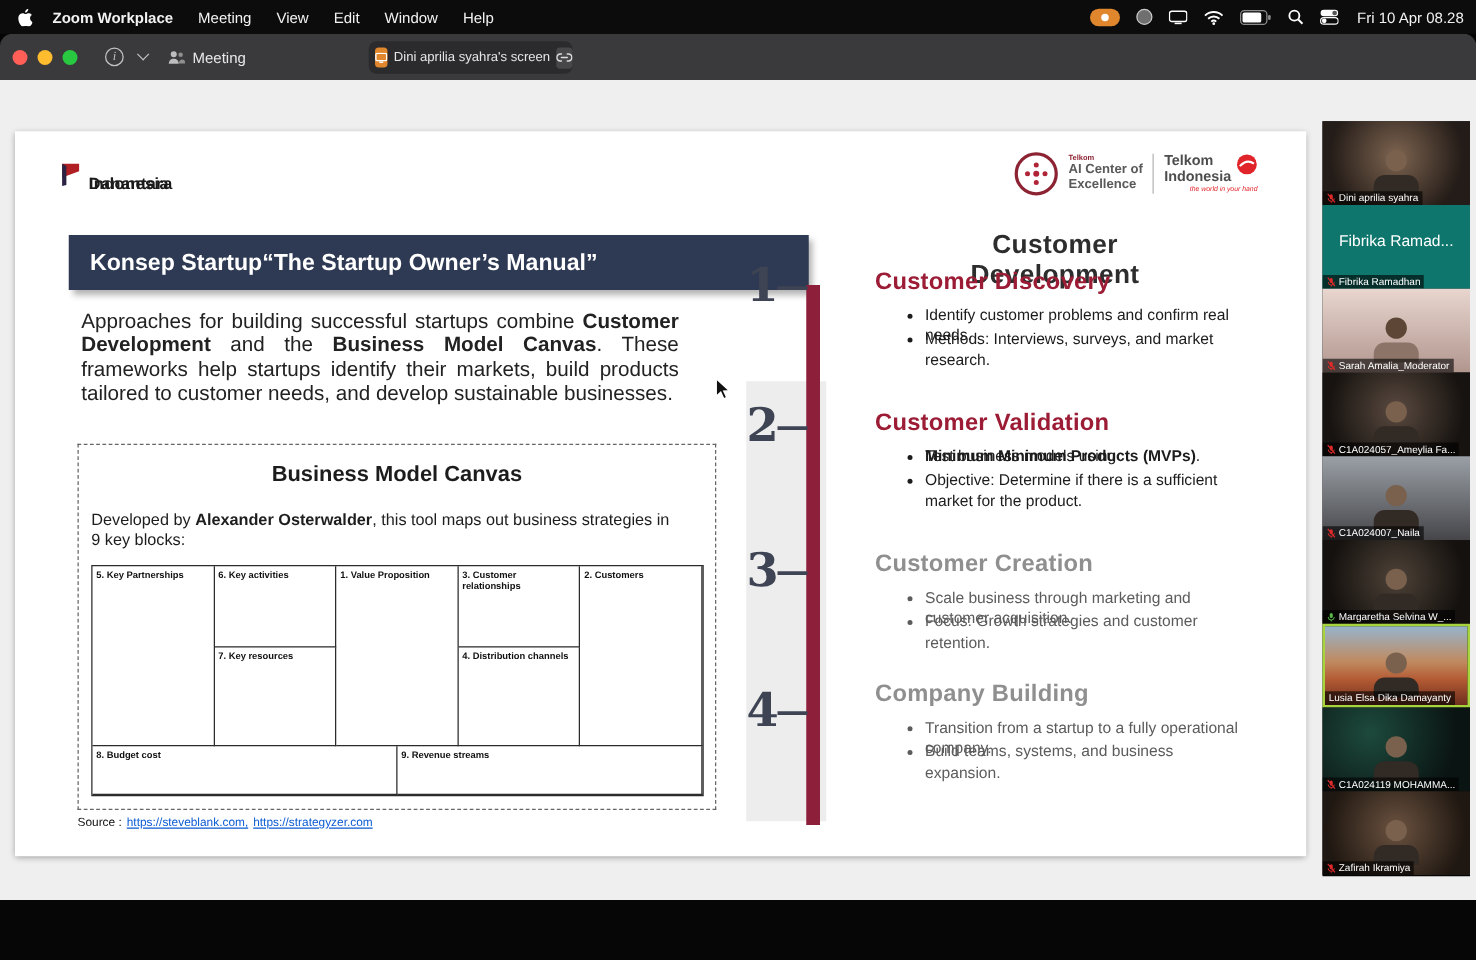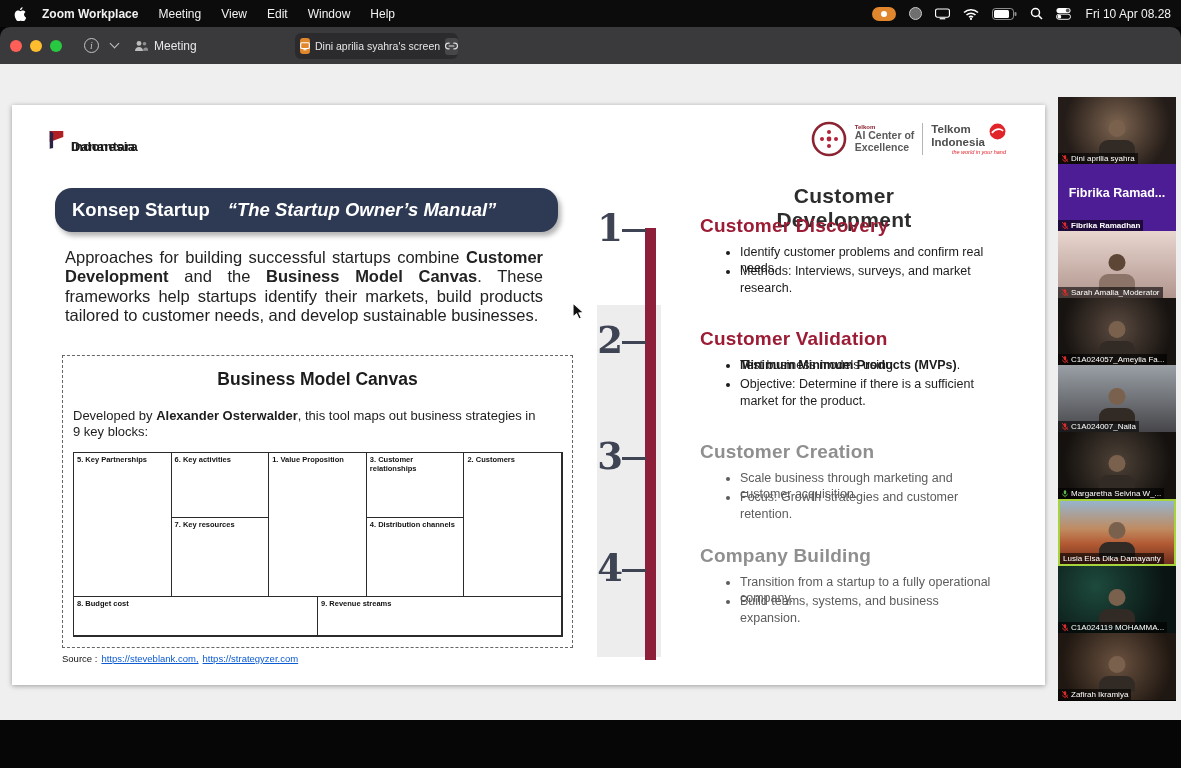--- a/index.html
+++ b/index.html
@@ -56,25 +56,25 @@
   .brand-right * { position:static; }
   .coe-text { display:flex; flex-direction:column; }
   .coe-telkom { font-size:6px; color:#8c2332; font-weight:bold; }
   .coe-name { font-size:10.5px; color:#5a5a5a; font-weight:bold; line-height:1.1; }
   .vdiv { width:1px; height:32px; background:#b5b5b5; }
   .telkom-lockup { display:flex; flex-direction:column; align-items:flex-end; }
   .telkom-row { display:flex; gap:4px; align-items:flex-start; }
   .telkom-text { display:flex; flex-direction:column; font-weight:bold; font-size:11.5px; color:#4d4d4d; line-height:1.05; }
   .tagline { font-size:5.5px; color:#e1232a; font-style:italic; margin-top:1px; }
 
-  .banner { left:43px; top:83px; width:503px; height:44px; background:#2e3a54; color:#fff;
+  .banner { left:43px; top:83px; width:592px; height:44px; background:#2e3a54; color:#fff;
             display:flex; align-items:center; padding-left:17px; font-size:18.5px; font-weight:bold;
-            box-shadow:3px 4px 5px rgba(0,0,0,.3);border-radius:17px; }
+            box-shadow:3px 4px 5px rgba(0,0,0,.3); }
   .banner span { position:static; }
-  .banner .it { font-style:italic; margin-left:18px; }
+  .banner .it { margin-left:0; }
 
   .intro { left:53px; top:143px; width:478px; font-size:16.5px; line-height:1.18; text-align:justify; color:#222; }
   .intro span, .intro b { position:static; }
 
   .bmc { left:50px; top:250px; width:511px; height:293px; border:1.6px dashed #666; }
   .bmc-title { left:0; right:0; top:13px; text-align:center; font-size:17.5px; font-weight:bold; color:#1c1c1c; }
   .bmc-sub { left:10px; top:52px; width:470px; font-size:13px; line-height:1.25; color:#1d1d1d; }
   .bmc-sub span, .bmc-sub b { position:static; }
   .bmc-table { left:10px; top:96px; width:490px; height:185px; display:grid;
                grid-template-columns:repeat(10,1fr); grid-template-rows:65px 79px 39px;
@@ -111,21 +111,21 @@
   .tile .sil { position:absolute; left:50%; top:34%; transform:translateX(-50%); width:40px; height:36px; }
   .tile .sil::before { content:''; position:absolute; top:0; left:50%; transform:translateX(-50%);
                        width:17px; height:17px; border-radius:50%; background:#7a614d; }
   .tile .sil::after { content:''; position:absolute; bottom:0; left:2px; width:36px; height:16px;
                       border-radius:9px 9px 0 0; background:#322a24; }
   .nameplate { position:absolute; left:0; bottom:0; max-width:100%; background:rgba(0,0,0,.6);
                color:#fff; font-size:8px; line-height:11px; padding:0 3px; display:flex; align-items:center;
                gap:2px; white-space:nowrap; overflow:hidden; }
   .bigname { position:absolute; left:0; right:0; top:22px; text-align:center; color:#fff; font-size:12.5px; }
   .t1 { background:radial-gradient(circle at 50% 42%, #7d6450, #241c18 75%); }
-  .t2 { background:#4c1d95;font-weight:bold; }
+  .t2 { background:#0f766e; }
   .t3 { background:linear-gradient(180deg,#e8d6cf,#b1968e); }
   .t3 .sil::before{background:#5d4636;} .t3 .sil::after{background:#8c7468;}
   .t4 { background:radial-gradient(circle at 50% 45%, #5a4a40, #171310 78%); }
   .t5 { background:linear-gradient(180deg,#9aa0a6,#46464a); }
   .t6 { background:radial-gradient(circle at 50% 45%, #4e4238, #14110e 78%); }
   .t7 { background:linear-gradient(180deg,#96b4cc 0%,#c08a60 45%,#b35a33 68%,#6e2f1e 100%);
         border:2px solid #a7d33c; }
   .t8 { background:radial-gradient(circle at 32% 30%, #1d4a3c, #0a1413 75%); }
   .t9 { background:radial-gradient(circle at 50% 45%, #6b5240, #1f1711 80%); }
 

